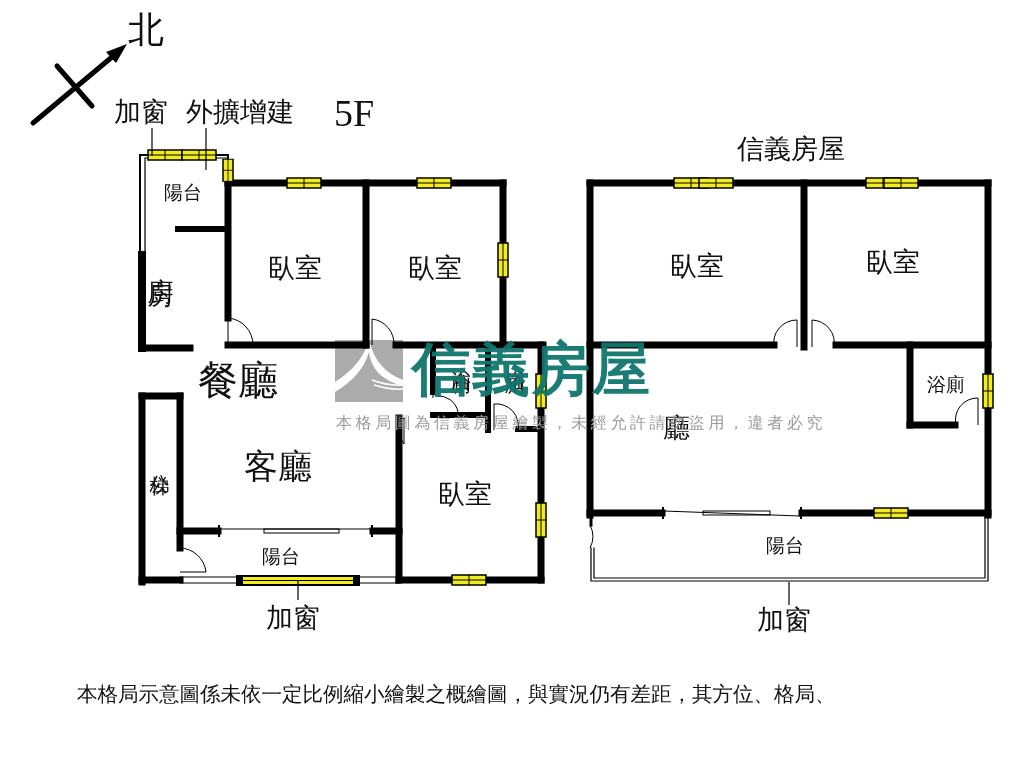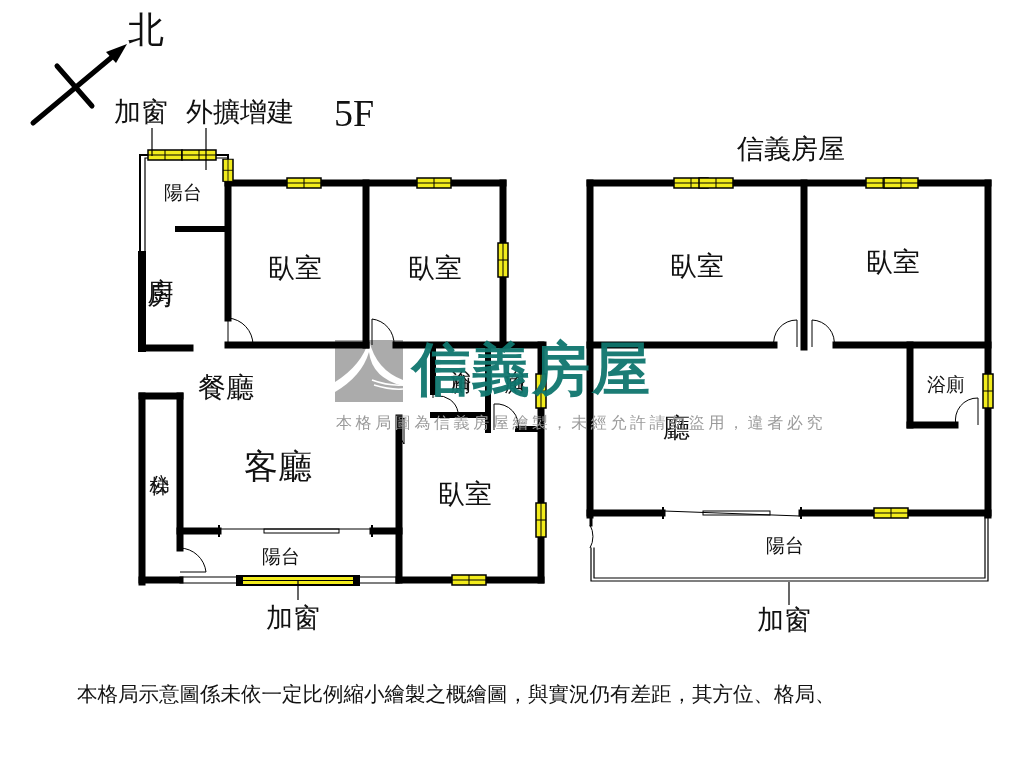--- a/index.html
+++ b/index.html
@@ -191,21 +191,21 @@
 <div class="lbl" style="left:114px; top:98px; font-size:27px;">加窗</div>
 <div class="lbl" style="left:186px; top:98px; font-size:27px;">外擴增建</div>
 <div class="lbl serif" style="left:334px; top:94px; font-size:38px;text-align:center;">5F</div>
 
 <div class="lbl" style="left:737px; top:135px; font-size:27px;">信義房屋</div>
 
 <div class="lbl" style="left:164px; top:183px; font-size:19px;">陽台</div>
 <div class="lbl vert" style="left:148px; top:257px; font-size:26px;">廚房</div>
 <div class="lbl" style="left:268px; top:254px; font-size:27px;">臥室</div>
 <div class="lbl" style="left:408px; top:254px; font-size:27px;">臥室</div>
-<div class="lbl" style="left:198px; top:374px; font-size:28px;">餐廳</div>
+<div class="lbl" style="left:198px; top:360px; font-size:40px;">餐廳</div>
 <div class="lbl vert" style="left:450px; top:353px; font-size:21px;">浴廁</div>
 <div class="lbl vert" style="left:504px; top:353px; font-size:21px;">浴廁</div>
 <div class="lbl" style="left:244px; top:449px; font-size:34px;">客廳</div>
 <div class="lbl vert" style="left:150px; top:458px; font-size:20px;">公梯</div>
 <div class="lbl" style="left:438px; top:480px; font-size:27px;">臥室</div>
 <div class="lbl" style="left:262px; top:547px; font-size:19px;">陽台</div>
 <div class="lbl" style="left:266px; top:604px; font-size:27px;">加窗</div>
 
 <div class="lbl" style="left:670px; top:252px; font-size:27px;">臥室</div>
 <div class="lbl" style="left:866px; top:248px; font-size:27px;">臥室</div>

